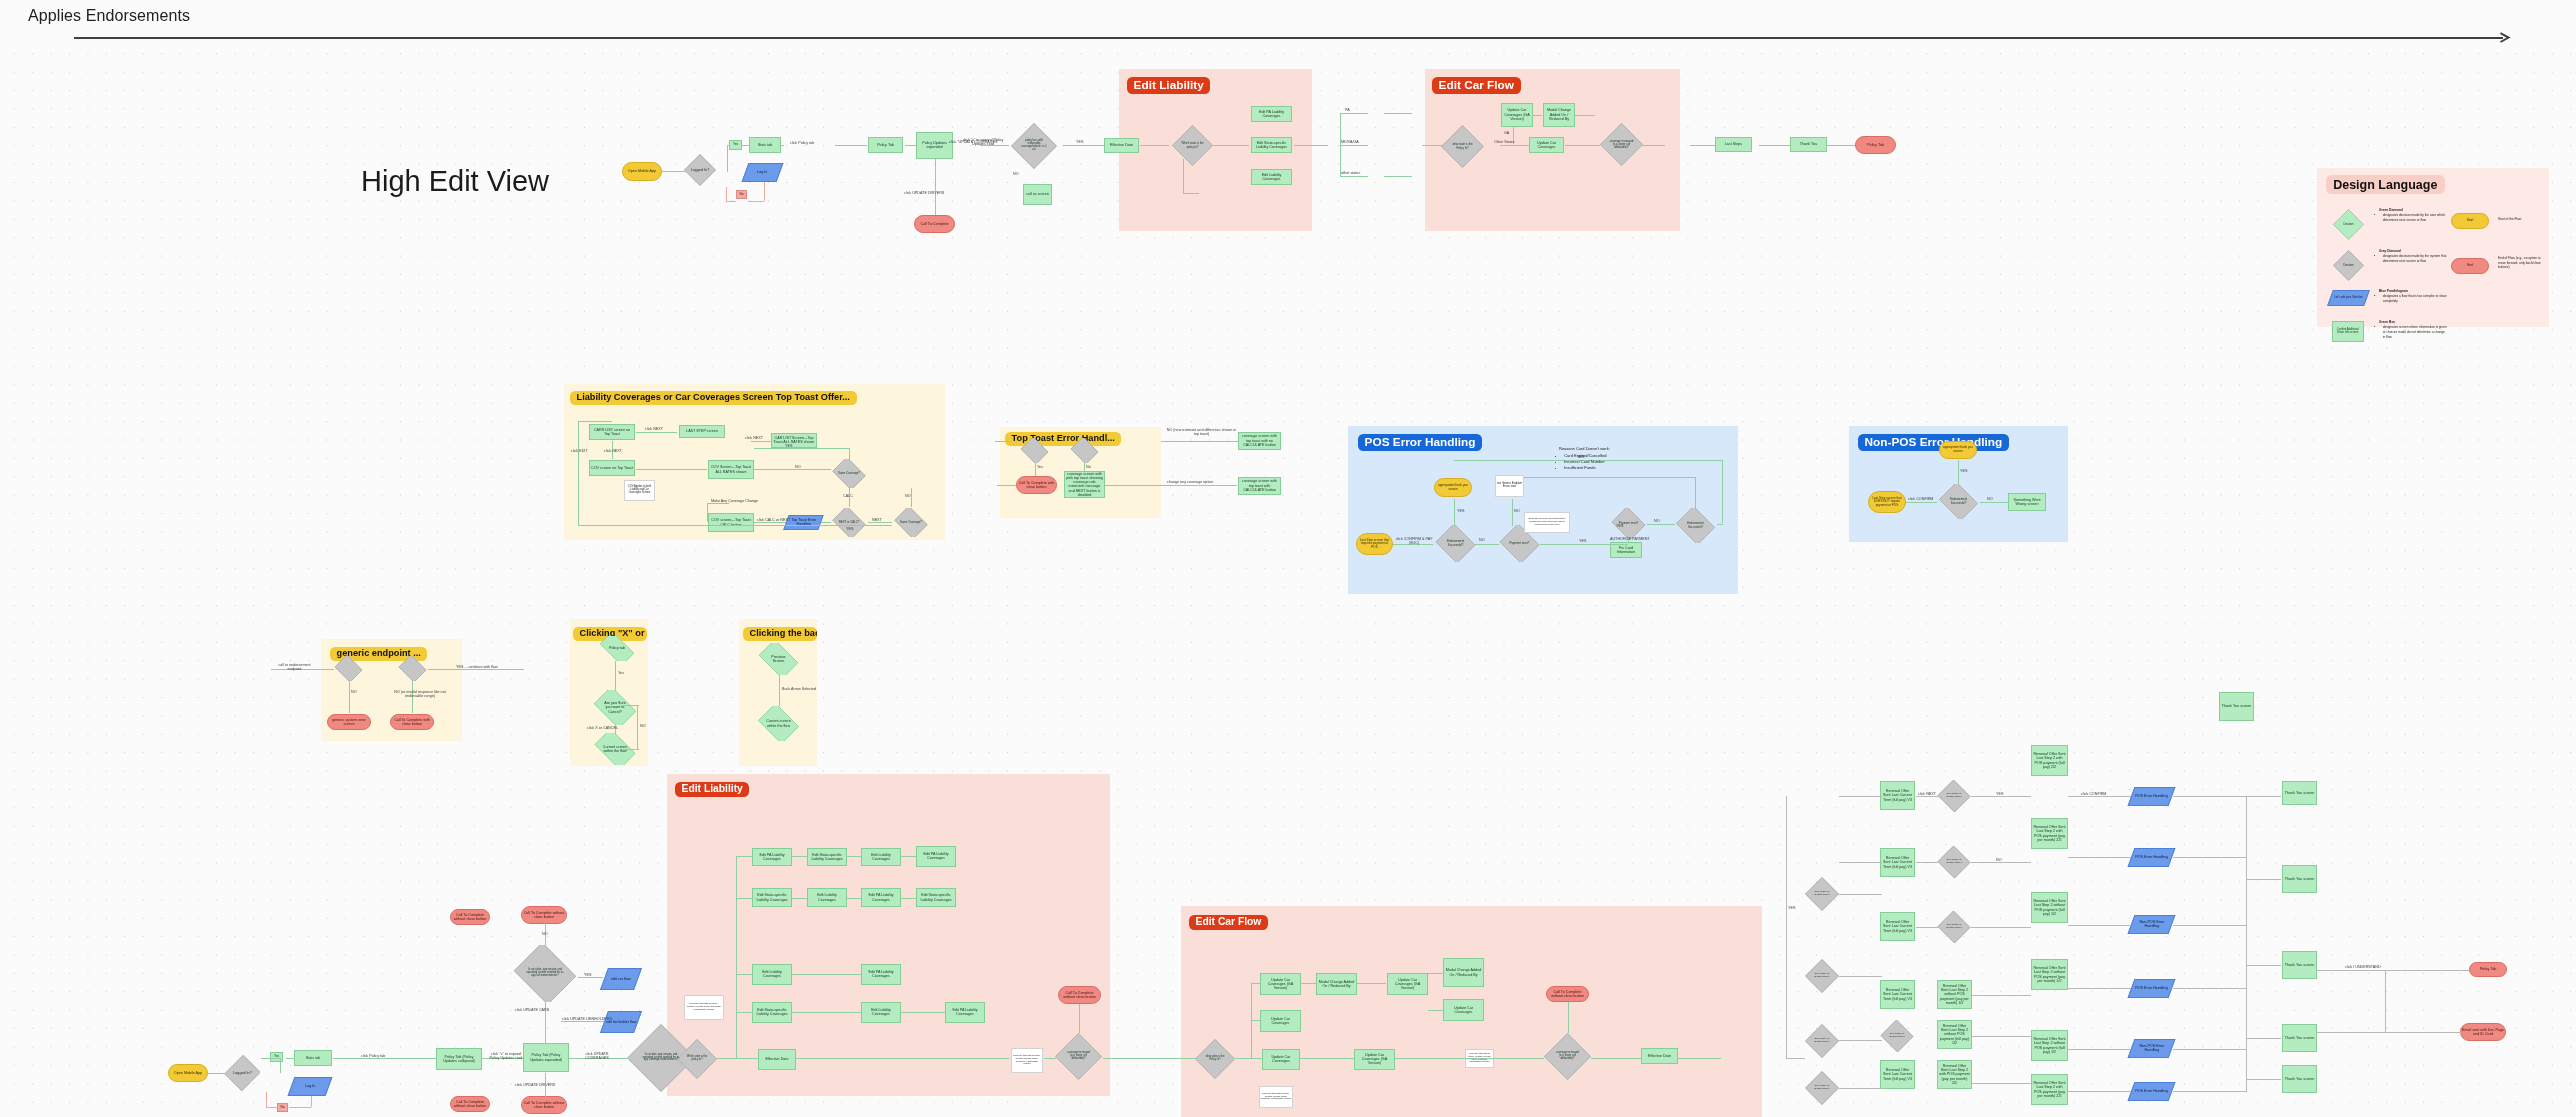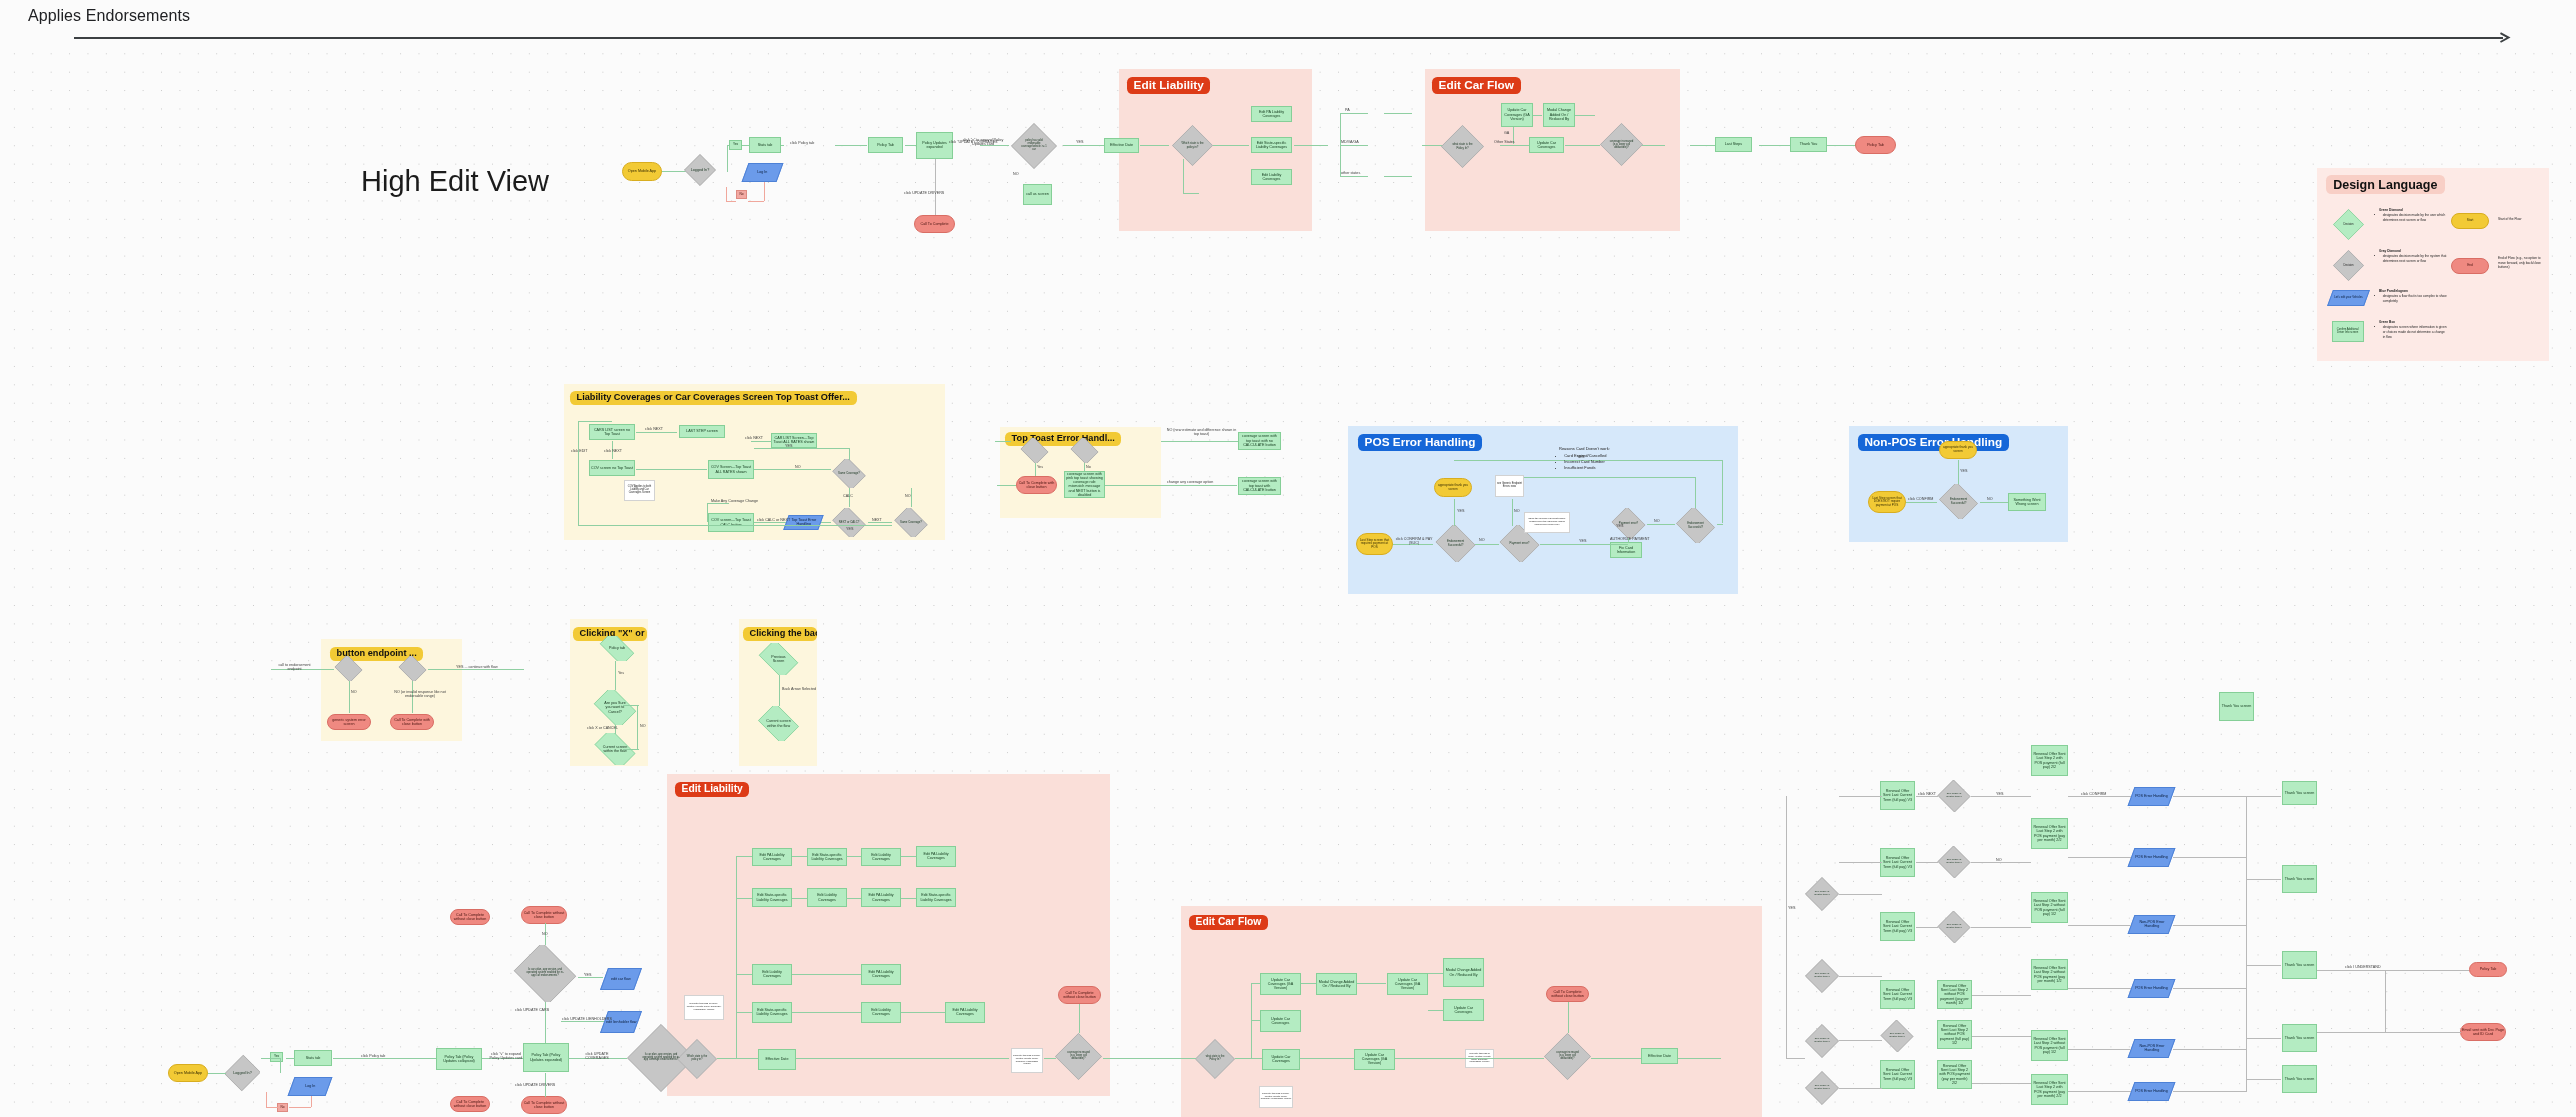--- a/index.html
+++ b/index.html
@@ -82,21 +82,21 @@
     position:absolute; font-size:3.7px; color:#3c3c3c; white-space:nowrap;
     text-align:center; line-height:1.2;
   }
   
   #hlv{
     position:absolute; left:361px; top:127px;
     font-size:29px; color:#1b1b1b; white-space:nowrap;
   }
   
   #legend{
-    position:absolute; left:2317px; top:130px; width:232px; height:193px;
+    position:absolute; left:2317px; top:130px; width:232px; height:159px;
     background:#fdeae6;
   }
   #legend .lg-title{
     position:absolute; left:8.8px; top:7.4px;
     background:#f8cfc6; border-radius:5.2px; padding:2.2px 7.4px;
     font-size:12.5px; font-weight:bold; color:#111; white-space:nowrap;
   }
   .lgd{ position:absolute; width:31px; height:31px; }
   .lgd .dshape{ position:absolute; inset:0; transform:rotate(45deg) scale(.707); }
   .lgtxt{ position:absolute; font-size:3.2px; color:#222; line-height:1.45; width:68px; }
@@ -412,21 +412,21 @@
   <div class="node n-start" style="left:1939px;top:403px;width:38px;height:17.7px;font-size:3.1px;">appropriate thank you screen</div>
   <div class="node n-green" style="left:2008px;top:455px;width:38px;height:17.7px;">Something Went Wrong screen</div>
   <div class="edge edge-h" style="left:1906px;top:464px;width:31px;"></div>
   <div class="edge edge-v" style="left:1958px;top:422px;height:23.6px;"></div>
   <div class="edge edge-h" style="left:1980px;top:464px;width:28px;"></div>
   <div class="elabel" style="left:1908px;top:459px;">click CONFIRM</div>
   <div class="elabel" style="left:1960px;top:431px;">YES</div>
   <div class="elabel" style="left:1987px;top:459px;">NO</div>
 
   <div class="frame f-yellow" style="left:321px;top:601px;width:141px;height:102px;"></div>
-  <div class="badge b-yellow" style="left:330px;top:609px;font-size:9.2px;max-width:127px;overflow:hidden;">button endpoint ...</div>
+  <div class="badge b-yellow" style="left:330px;top:609px;font-size:9.2px;max-width:127px;overflow:hidden;">generic endpoint ...</div>
 
   <div class="node diamond dg" style="left:333px;top:618px;width:31px;height:25px;">
     <div class="dshape"></div>
   </div>
   <div class="node diamond dg" style="left:397px;top:618px;width:31px;height:25px;">
     <div class="dshape"></div>
   </div>
   <div class="node n-end" style="left:327px;top:676px;width:44px;height:16px;">generic system error screen</div>
   <div class="node n-end" style="left:390px;top:676px;width:44px;height:16px;">Call To Complete with close button</div>
   <div class="edge edge-h" style="left:271px;top:631px;width:63px;"></div>

